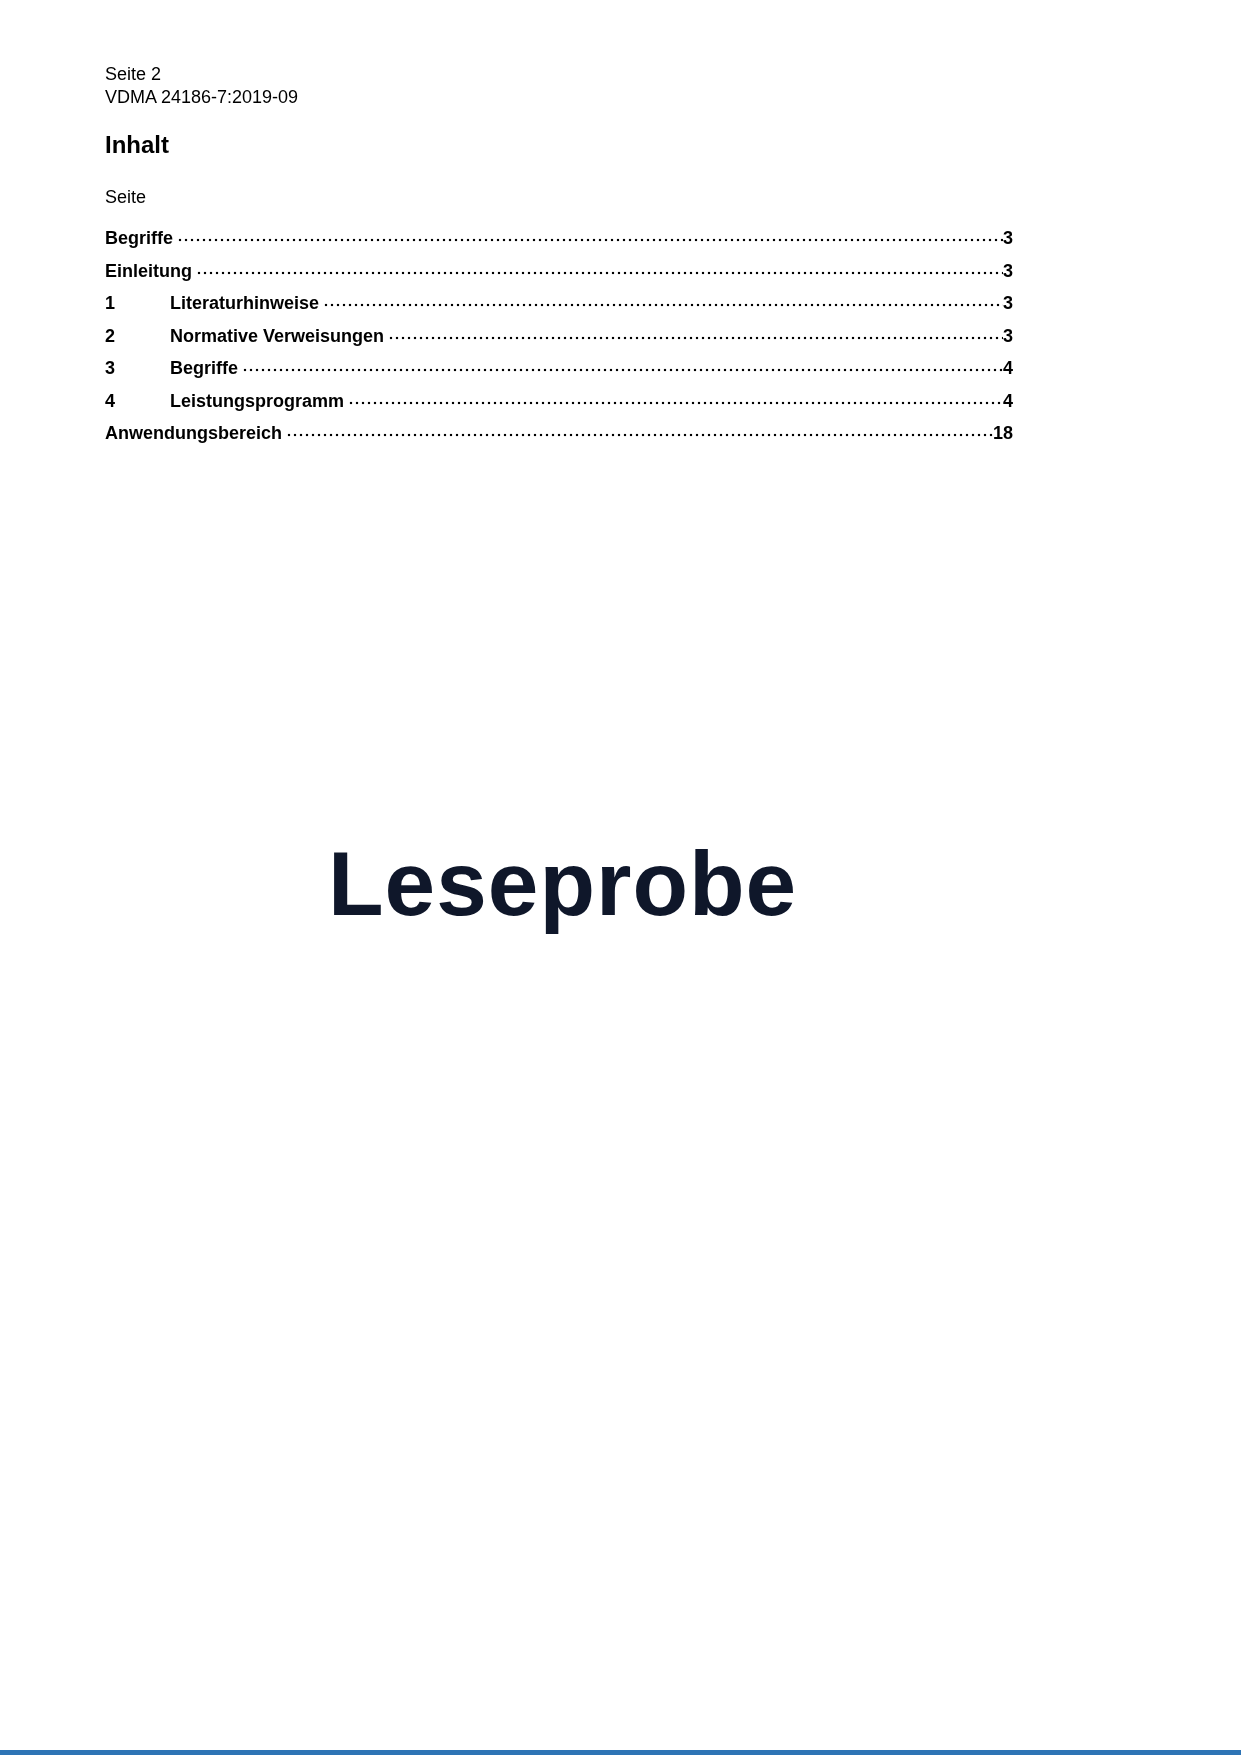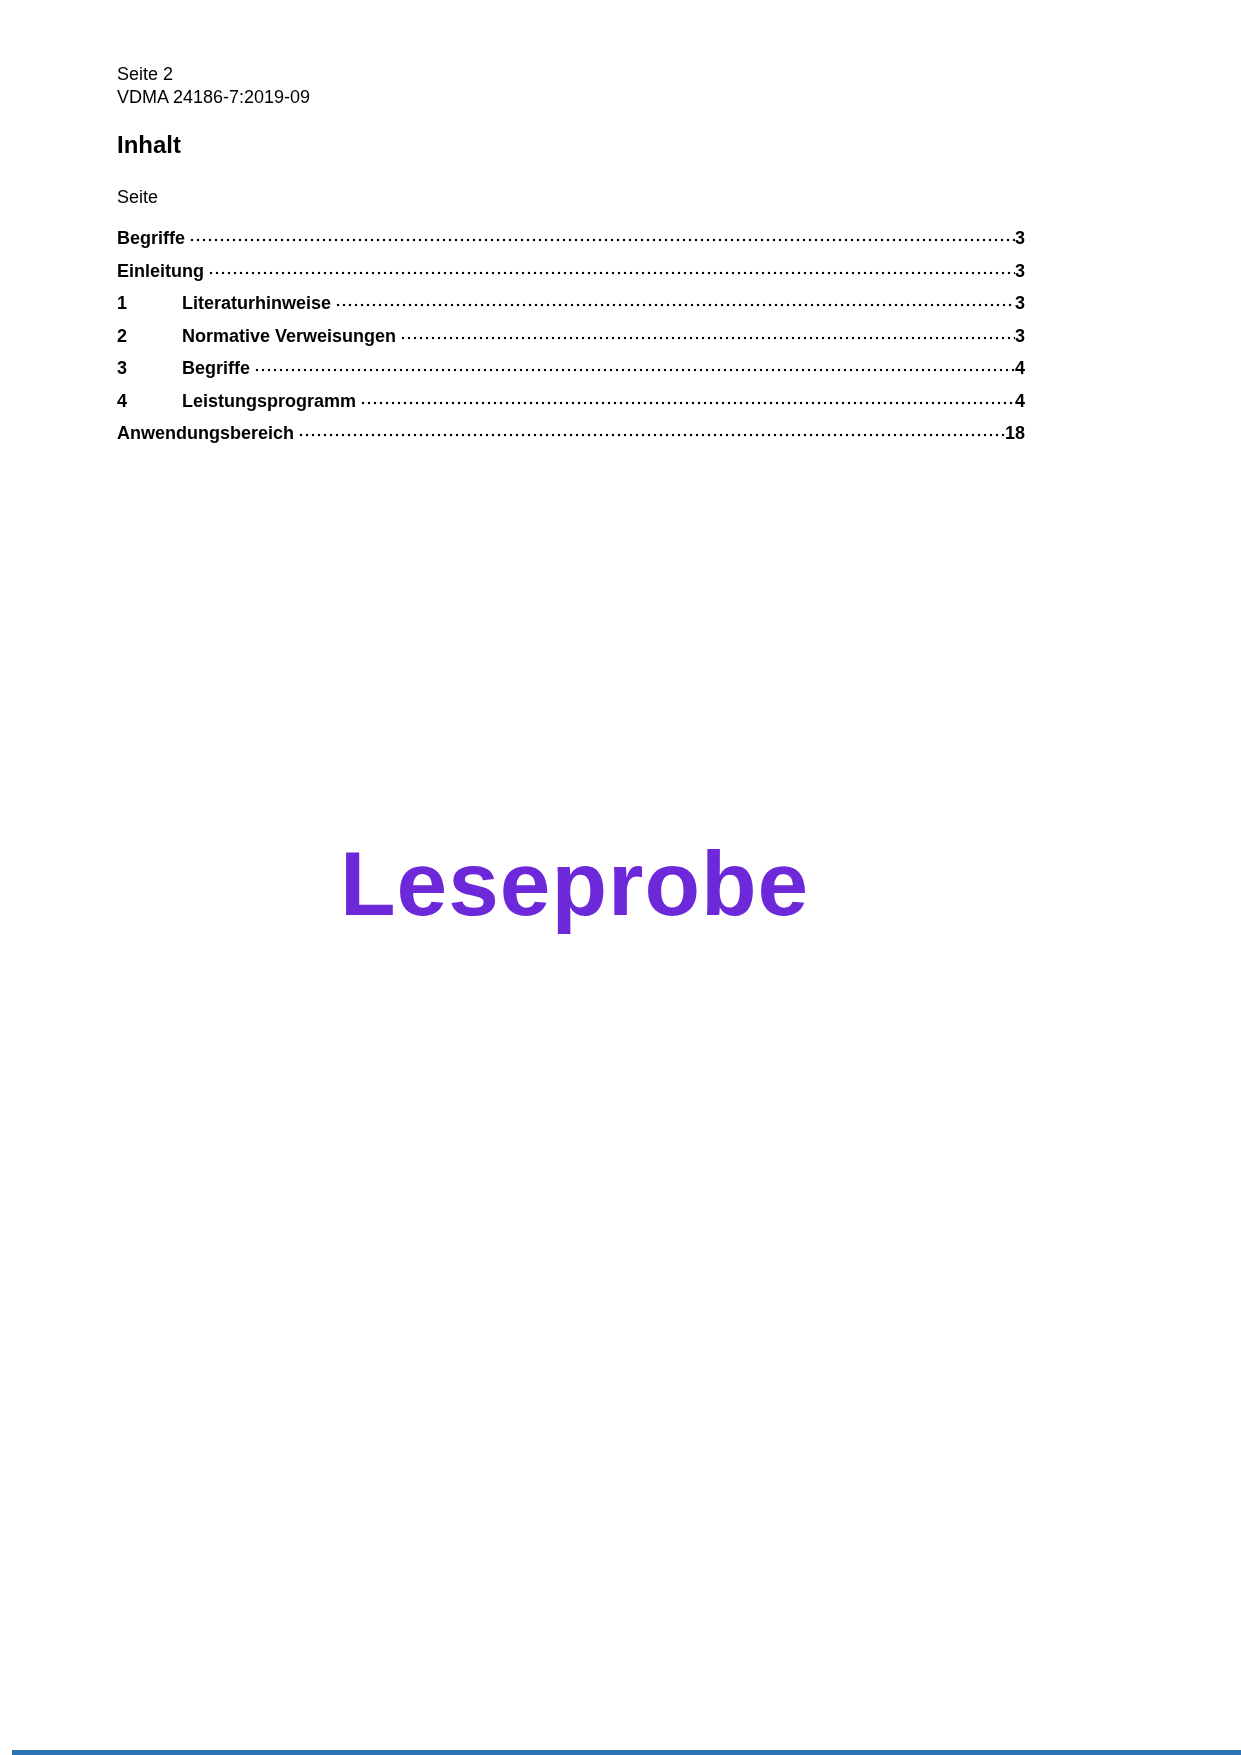--- a/index.html
+++ b/index.html
@@ -9,21 +9,20 @@
     background: #ffffff;
     font-family: "Liberation Sans", sans-serif;
     color: #000;
     position: relative;
     overflow: hidden;
   }
   .page {
     position: absolute;
     inset: 0;
     background: #ffffff;
-    margin-left: 12px;
   }
   .doc-header {
     position: absolute;
     left: 105px;
     top: 63px;
     font-size: 18px;
     line-height: 23px;
     font-weight: 400;
   }
   .doc-title {
@@ -151,17 +150,17 @@
 
     <div class="toc-row">
       <span class="toc-label">Anwendungsbereich</span>
       <span class="toc-leader"></span>
       <span class="toc-page">18</span>
     </div>
 
 
   </div>
 
-  <div class="watermark" style="color: #6d28d9;">Leseprobe</div>
+  <div class="watermark" style="color: #0f172a;">Leseprobe</div>
 
   <div class="footer-bar" style="background: rgb(46, 116, 181);"></div>
 
 </div>
 
 </body></html>

